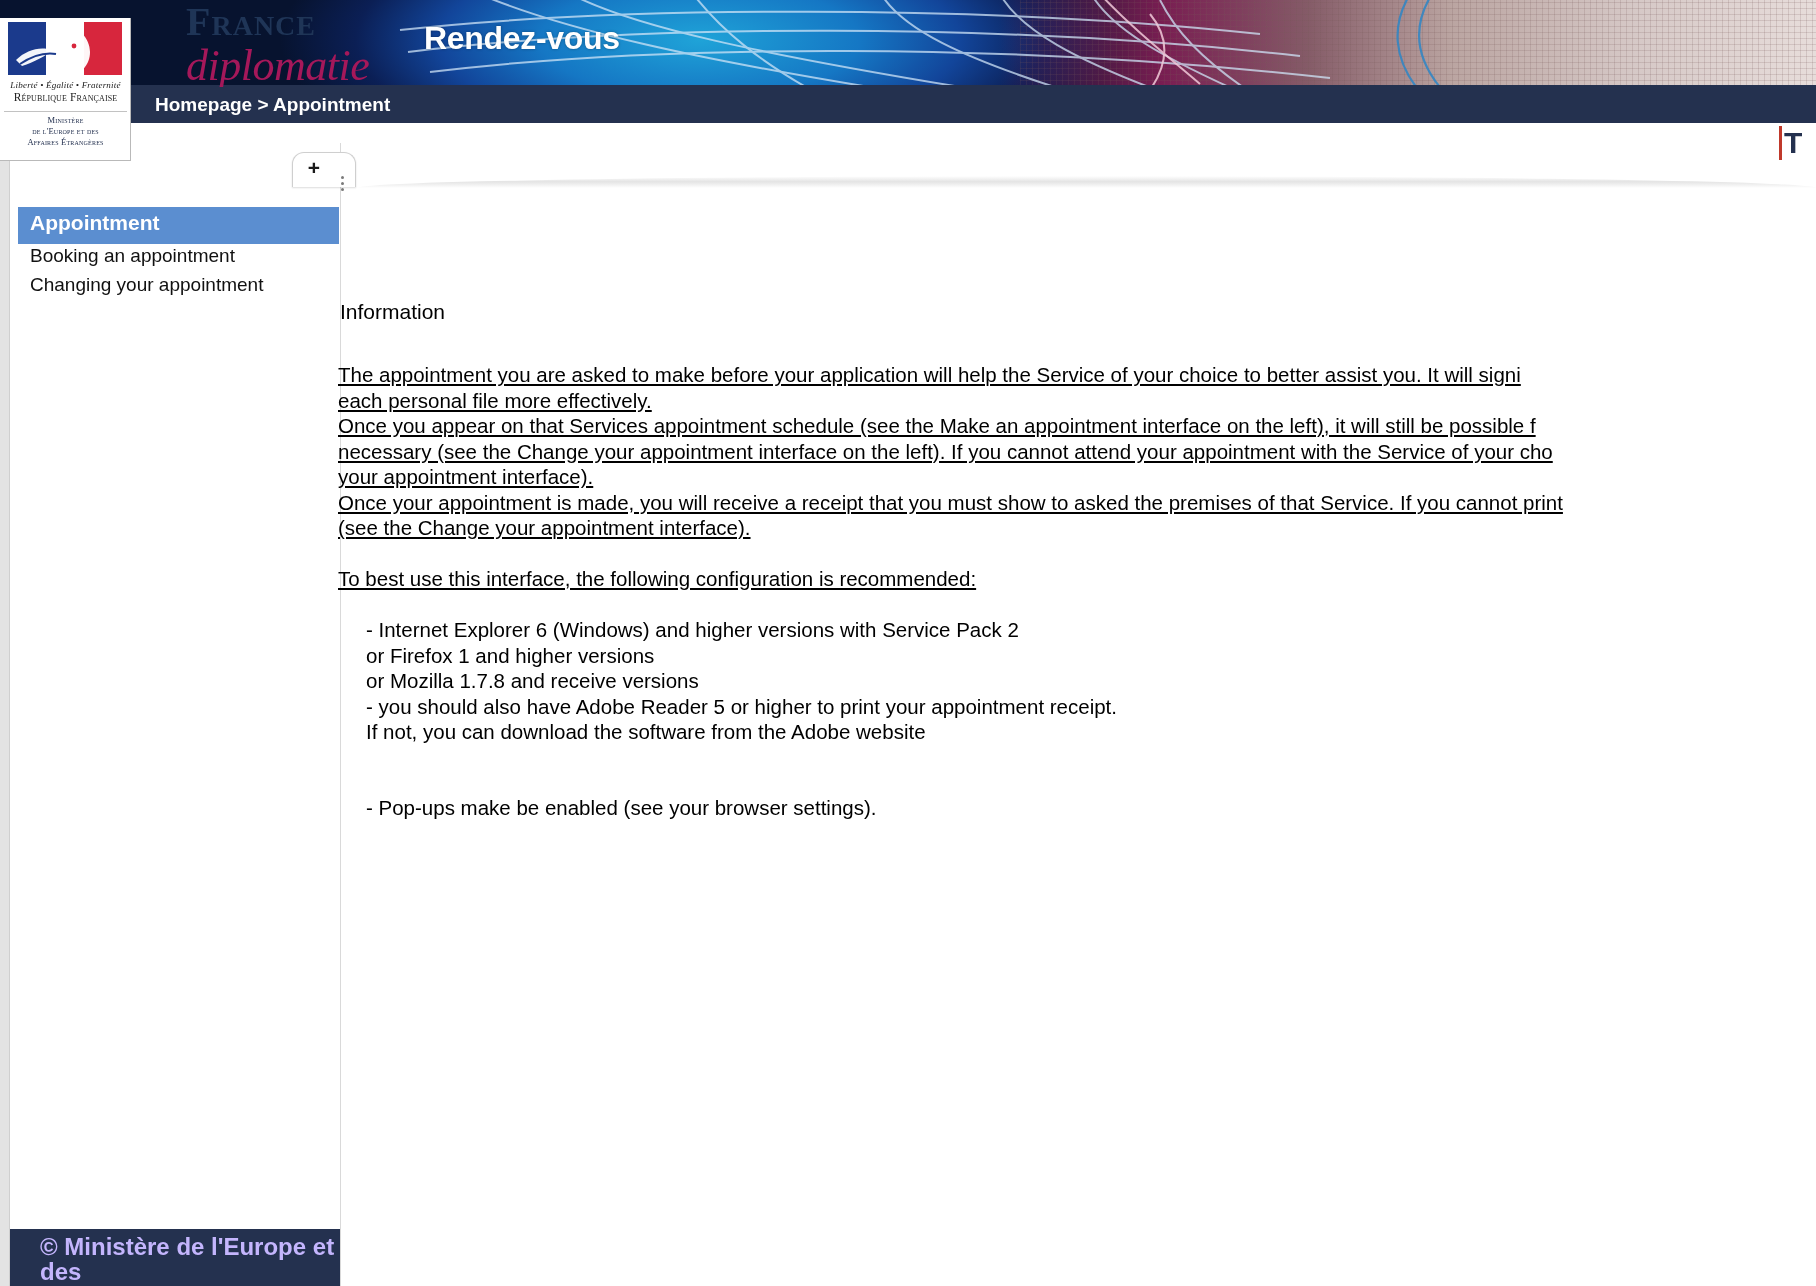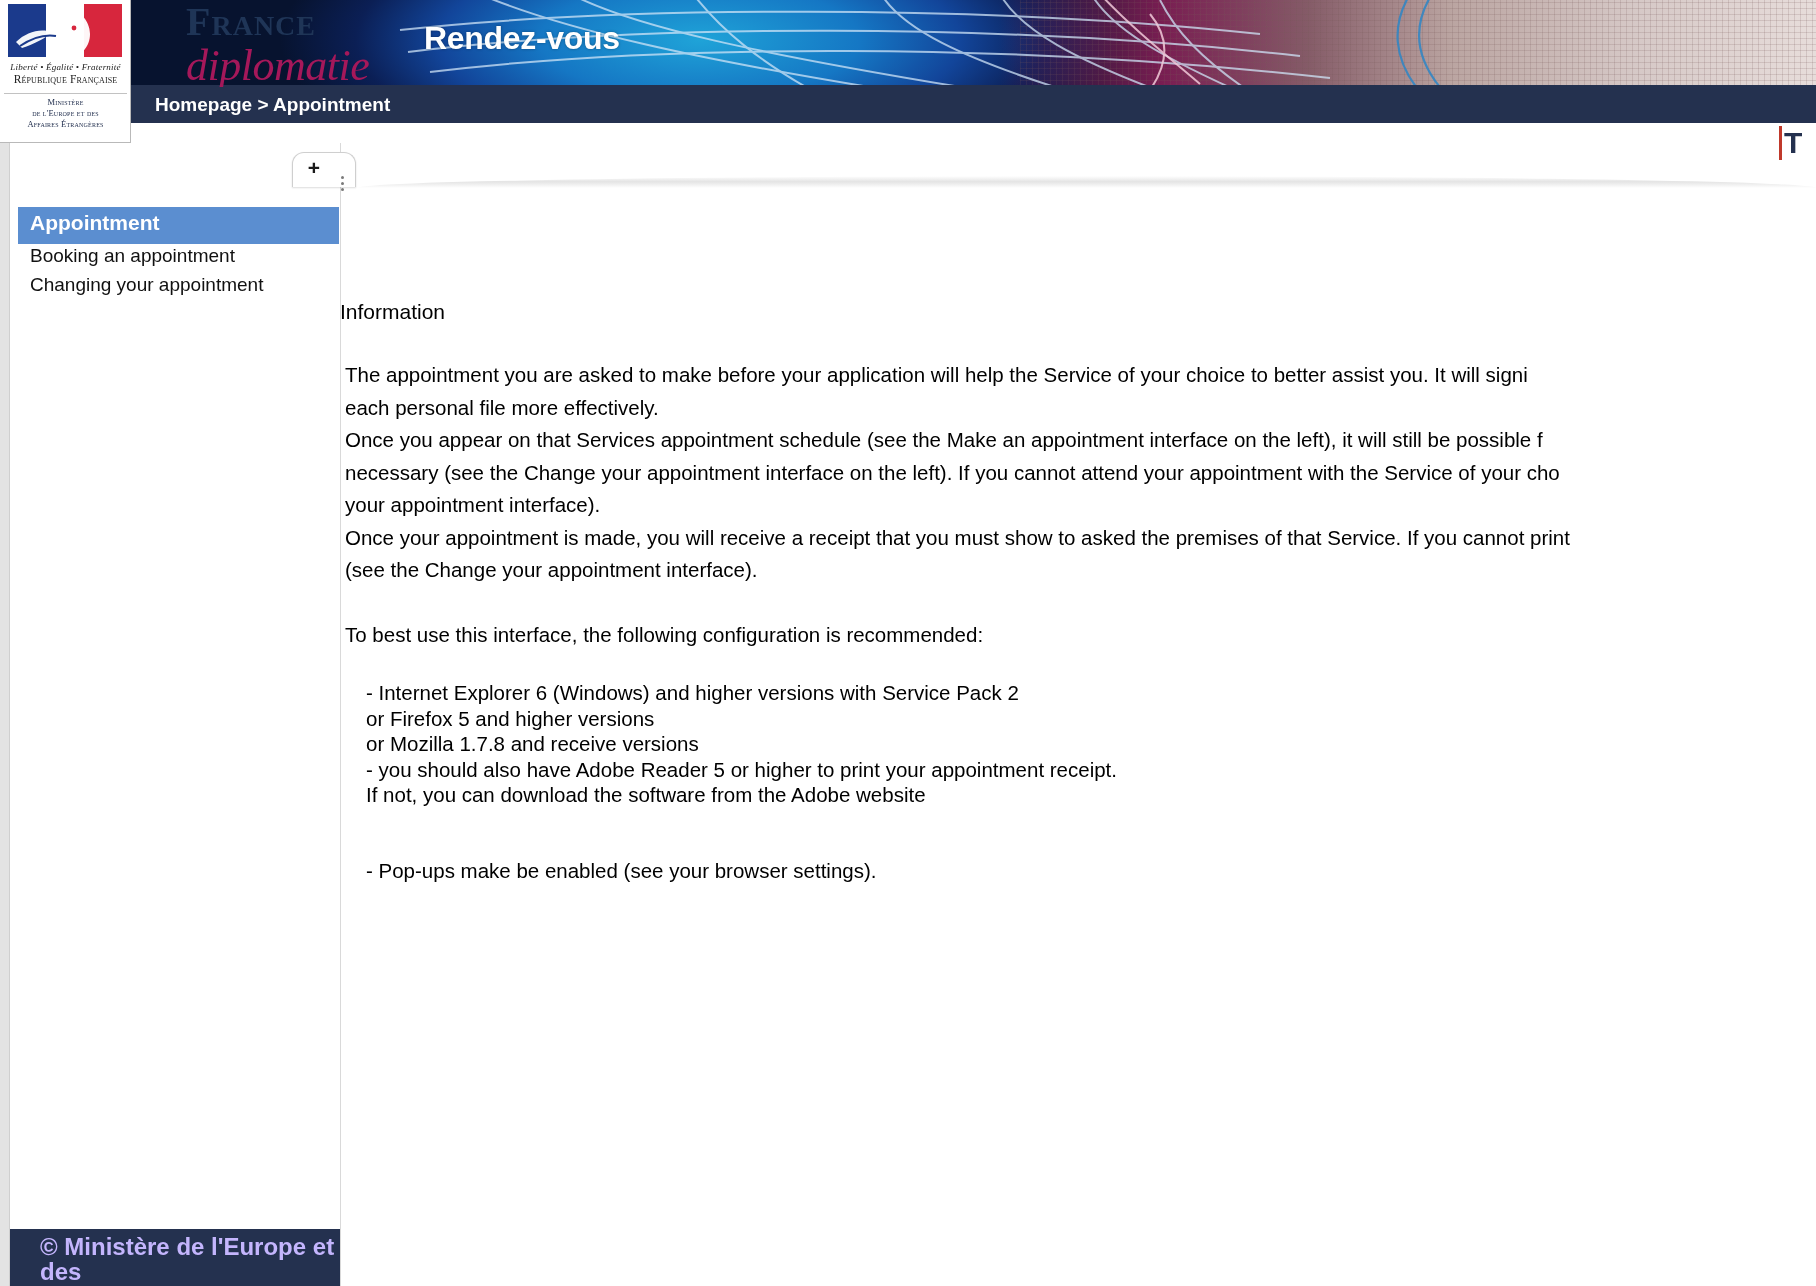--- a/index.html
+++ b/index.html
@@ -88,21 +88,21 @@
   
   .banner-arcs {
     position: absolute;
     left: 0; top: 0;
     width: 1816px; height: 87px;
   }
 
   
   .logo-plate {
     position: absolute;
-    left: 0; top: 0;
+    left: 0; top: 18px;
     width: 131px;
     height: 143px;
     background: #ffffff;
     border-right: 1px solid #b9b9b9;
     border-bottom: 1px solid #b9b9b9;
     box-sizing: border-box;
     z-index: 6;
   }
   .marianne {
     position: absolute;
@@ -327,21 +327,21 @@
     color: #000000;
     margin: 0 0 38px 2px;
     white-space: nowrap;
   }
   .c-body {
     font-size: 20.5px;
     color: #000000;
     line-height: 25.5px;
     white-space: nowrap;
   }
-  .c-body p { margin: 7px; }
+  .c-body p { margin: 0; text-decoration: underline; }
   .c-gap { height: 25px; }
   .c-biggap { height: 26px; }
   .c-list {
     padding-left: 28px;
     line-height: 25.5px;
   }
   .c-list div { white-space: nowrap; }
 
   
   .footer {
@@ -463,21 +463,21 @@
       <p>(see the Change your appointment interface).</p>
 
       <div class="c-gap"></div>
 
       <p>To best use this interface, the following configuration is recommended:</p>
 
       <div class="c-biggap"></div>
 
       <div class="c-list">
         <div>- Internet Explorer 6 (Windows) and higher versions with Service Pack 2</div>
-        <div>or Firefox 5 and higher versions</div>
+        <div>or Firefox 1 and higher versions</div>
         <div>or Mozilla 1.7.8 and receive versions</div>
         <div>- you should also have Adobe Reader 5 or higher to print your appointment receipt.</div>
         <div>If not, you can download the software from the Adobe website</div>
       </div>
 
       <div class="c-gap"></div>
       <div class="c-gap"></div>
 
       <div class="c-list">
         <div>- Pop-ups make be enabled (see your browser settings).</div>

